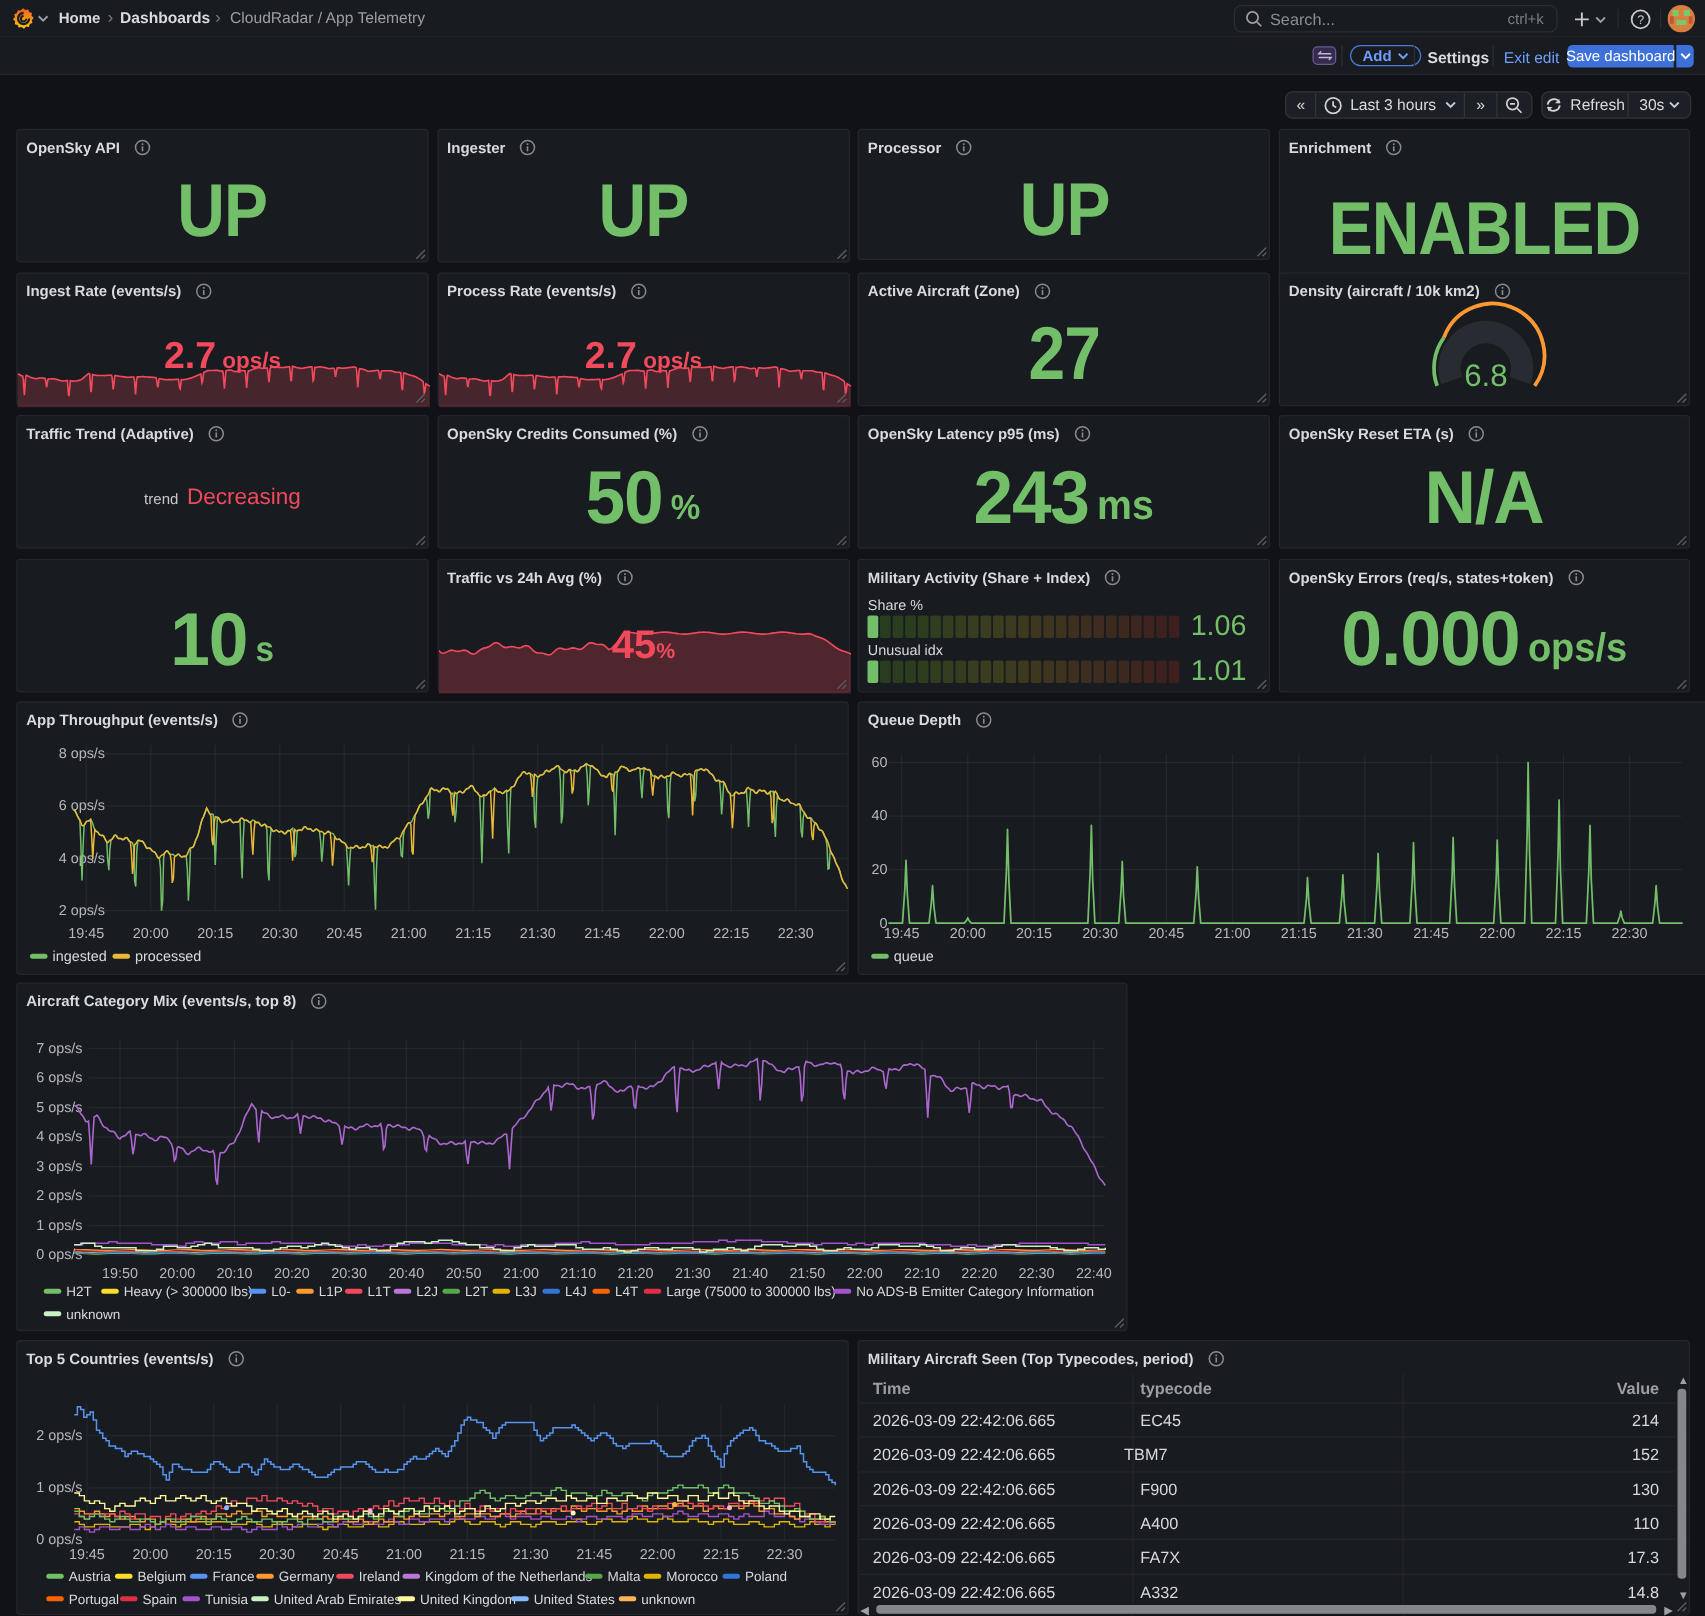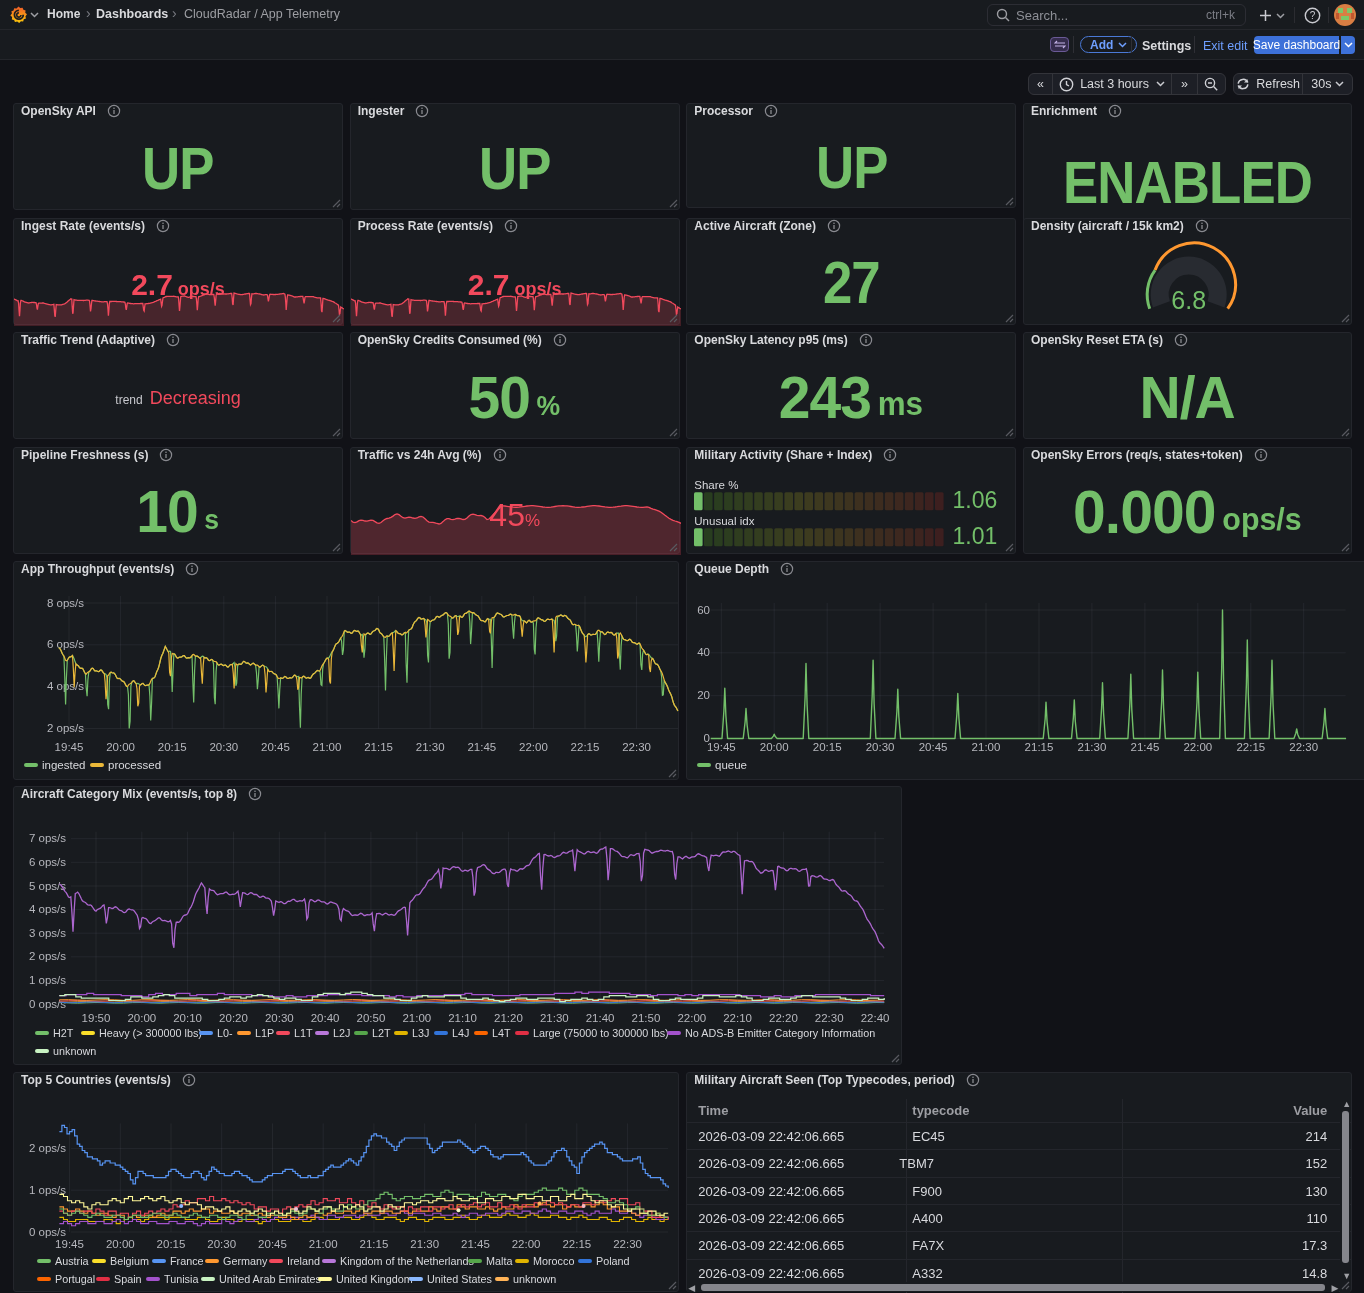--- a/index.html
+++ b/index.html
@@ -10,21 +10,21 @@
 #search{position:absolute;left:987px;top:4px;width:259px;height:22px;border:1px solid #2c2d34;border-radius:6px;display:flex;align-items:center;font-size:13px}
 .vdiv{position:absolute;top:7px;width:1px;height:16px;background:#2b2c31}
 #tb1bg{position:absolute;left:0;top:30px;width:1364px;height:30px;background:#181b1f;border-bottom:1px solid #24262b}
 #tb1{position:absolute;left:0;top:0;width:1364px;height:60px}
 #tb1 .vdiv2{position:absolute;top:36px;width:1px;height:17px;background:#2e2f35}
 #timerow{position:absolute;left:0;top:0;width:1364px;height:98px}
 .tgroup{position:absolute;top:73px;height:22px;background:#1d1f26;border:1px solid #33343a;border-radius:6px;display:flex;align-items:stretch;overflow:hidden}
 .tsec{display:flex;align-items:center;justify-content:center;color:#d9dadd;font-size:12.5px;font-weight:400;white-space:nowrap}
 .tdiv{width:1px;background:#33343a}
 .panel{position:absolute;background:#181b1f;border:1px solid #24262c;border-radius:3px}
-.ph{position:absolute;left:0;top:0;right:0;height:28px;display:flex;padding-left:7px}
+.ph{position:absolute;left:0;top:0;right:0;height:28px;display:flex;align-items:center;padding-left:7px}
 .pt{font-size:12px;font-weight:700;color:#d9dadd}
 .pi{margin-left:11px}
 .statc{position:absolute;left:0;right:0;bottom:0;display:flex;align-items:center;justify-content:center}
 .rz{position:absolute;right:1px;bottom:1px}
 </style></head>
 <body>
 <div id="nav">
     <svg width="17" height="20" viewBox="0 0 24 26" style="position:absolute;left:10px;top:5px">
       <defs>
         <linearGradient id="lg" x1="0" y1="0" x2="0" y2="1">
@@ -259,21 +259,21 @@
     </div>
     <div class="statc" style="top:24px">
       <div style="color:#73BF69;font-size:60px;font-weight:700;letter-spacing:-1px;line-height:1;transform:scaleX(0.88)">27</div>
     </div>
     <svg class="rz" width="12" height="12" viewBox="0 0 12 12">
       <path d="M11 4 L4 11 M11 8 L8 11" stroke="#585a60" stroke-width="1.2" fill="none"></path>
     </svg>
   </div>
 <div class="panel" style="left:1023px;top:217.5px;width:329px;height:107px">
     <div class="ph">
-      <span class="pt">Density (aircraft / 15k km2)</span>
+      <span class="pt">Density (aircraft / 10k km2)</span>
       <svg class="pi" width="14" height="14" viewBox="0 0 14 14">
         <circle cx="7" cy="7" r="5.6" fill="none" stroke="#898a90" stroke-width="1.2"></circle>
         <rect x="6.35" y="6" width="1.3" height="4" fill="#898a90"></rect>
         <rect x="6.35" y="3.6" width="1.3" height="1.4" fill="#898a90"></rect>
       </svg>
     </div>
     <svg width="330" height="107" viewBox="0 0 330 107" style="position:absolute;left:0;top:0" font-family="Liberation Sans, sans-serif">
       <path d="M 137.4 85.4 A 29 29 0 1 1 192.0 85.4" fill="none" stroke="#282b31" stroke-width="18"></path>
       <path d="M 125.7 89.7 A 41.5 41.5 0 0 1 131.1 51.1" fill="none" stroke="#73BF69" stroke-width="3"></path>
       <path d="M 131.1 51.1 A 41.5 41.5 0 1 1 203.7 89.7" fill="none" stroke="#FF9830" stroke-width="3"></path>
@@ -341,28 +341,20 @@
       </svg>
     </div>
     <div class="statc" style="top:24px">
       <div style="color:#73BF69;font-size:60px;font-weight:700;letter-spacing:-1px;line-height:1;transform:scaleX(0.95)">N/A</div>
     </div>
     <svg class="rz" width="12" height="12" viewBox="0 0 12 12">
       <path d="M11 4 L4 11 M11 8 L8 11" stroke="#585a60" stroke-width="1.2" fill="none"></path>
     </svg>
   </div>
 <div class="panel" style="left:13px;top:446.5px;width:330px;height:107px">
-    <div class="ph">
-      <span class="pt">Pipeline Freshness (s)</span>
-      <svg class="pi" width="14" height="14" viewBox="0 0 14 14">
-        <circle cx="7" cy="7" r="5.6" fill="none" stroke="#898a90" stroke-width="1.2"></circle>
-        <rect x="6.35" y="6" width="1.3" height="4" fill="#898a90"></rect>
-        <rect x="6.35" y="3.6" width="1.3" height="1.4" fill="#898a90"></rect>
-      </svg>
-    </div>
     <div class="statc" style="top:24px">
       <div style="color:#73BF69;font-size:60px;font-weight:700;letter-spacing:-1px;line-height:1;transform:scaleX(0.95)">10<span style="font-size:28px;letter-spacing:0;margin-left:7px;position:relative;top:-3px">s</span></div>
     </div>
     <svg class="rz" width="12" height="12" viewBox="0 0 12 12">
       <path d="M11 4 L4 11 M11 8 L8 11" stroke="#585a60" stroke-width="1.2" fill="none"></path>
     </svg>
   </div>
 <div class="panel" style="left:349.7px;top:446.5px;width:330px;height:107px">
     <div class="ph">
       <span class="pt">Traffic vs 24h Avg (%)</span>
@@ -370,21 +362,21 @@
         <circle cx="7" cy="7" r="5.6" fill="none" stroke="#898a90" stroke-width="1.2"></circle>
         <rect x="6.35" y="6" width="1.3" height="4" fill="#898a90"></rect>
         <rect x="6.35" y="3.6" width="1.3" height="1.4" fill="#898a90"></rect>
       </svg>
     </div>
     <svg width="330" height="107" viewBox="0 0 330 107" style="position:absolute;left:0;top:0">
       <polygon points="0,107 0,72.5 2,74.2 4,74.6 6,73.9 8,72.7 10,72.1 12,72.4 14,73.0 16,73.1 18,72.6 20,72.1 22,72.4 24,73.6 26,74.9 28,75.4 30,74.5 32,72.8 34,71.3 36,70.5 38,70.1 40,69.4 42,68.1 44,66.6 46,66.0 48,66.7 50,68.3 52,69.7 54,70.1 56,69.6 58,69.2 60,69.4 62,70.0 64,70.4 66,70.0 68,68.9 70,68.4 72,69.0 74,70.8 76,72.8 78,74.1 80,74.4 82,74.4 84,74.8 86,75.5 88,76.0 90,75.4 92,73.6 94,71.7 96,70.6 98,70.6 100,71.3 102,71.6 104,71.2 106,70.5 108,70.3 110,70.8 112,71.5 114,71.3 116,70.0 118,68.0 120,66.5 122,66.2 124,66.7 126,67.4 128,67.6 130,67.5 132,68.0 134,69.6 136,71.6 138,71.0 140,68.9 142,66.8 144,64.7 146,62.6 148,60.5 150,57.7 152,57.8 154,58.0 156,58.3 158,58.6 160,58.9 162,59.2 164,59.3 166,59.3 168,59.2 170,58.9 172,58.6 174,58.3 176,58.0 178,57.8 180,57.7 182,57.7 184,57.9 186,58.1 188,58.4 190,58.7 192,59.0 194,59.2 196,59.3 198,59.3 200,59.1 202,58.8 204,58.5 206,58.2 208,57.9 210,57.8 212,57.7 214,57.8 216,57.9 218,58.2 220,58.5 222,58.8 224,59.1 226,59.3 228,59.3 230,59.2 232,59.0 234,58.8 236,58.4 238,58.1 240,57.9 242,57.7 244,57.7 246,57.8 248,58.0 250,58.3 252,58.6 254,58.9 256,59.1 258,59.3 260,59.3 262,59.2 264,59.0 266,58.7 268,58.3 270,58.1 272,57.8 274,57.7 276,57.7 278,57.8 280,58.1 282,58.4 284,58.7 286,59.0 288,59.2 290,59.3 292,59.3 294,59.1 296,58.9 298,59.3 300,60.3 302,61.1 304,61.7 306,62.4 308,63.2 310,64.3 312,65.7 314,67.3 316,68.8 318,70.2 320,71.4 322,72.3 324,73.0 326,73.6 328,74.3 330,75.3 330,107" fill="rgba(242,73,92,0.25)"></polygon>
       <polyline points="0,72.5 2,74.2 4,74.6 6,73.9 8,72.7 10,72.1 12,72.4 14,73.0 16,73.1 18,72.6 20,72.1 22,72.4 24,73.6 26,74.9 28,75.4 30,74.5 32,72.8 34,71.3 36,70.5 38,70.1 40,69.4 42,68.1 44,66.6 46,66.0 48,66.7 50,68.3 52,69.7 54,70.1 56,69.6 58,69.2 60,69.4 62,70.0 64,70.4 66,70.0 68,68.9 70,68.4 72,69.0 74,70.8 76,72.8 78,74.1 80,74.4 82,74.4 84,74.8 86,75.5 88,76.0 90,75.4 92,73.6 94,71.7 96,70.6 98,70.6 100,71.3 102,71.6 104,71.2 106,70.5 108,70.3 110,70.8 112,71.5 114,71.3 116,70.0 118,68.0 120,66.5 122,66.2 124,66.7 126,67.4 128,67.6 130,67.5 132,68.0 134,69.6 136,71.6 138,71.0 140,68.9 142,66.8 144,64.7 146,62.6 148,60.5 150,57.7 152,57.8 154,58.0 156,58.3 158,58.6 160,58.9 162,59.2 164,59.3 166,59.3 168,59.2 170,58.9 172,58.6 174,58.3 176,58.0 178,57.8 180,57.7 182,57.7 184,57.9 186,58.1 188,58.4 190,58.7 192,59.0 194,59.2 196,59.3 198,59.3 200,59.1 202,58.8 204,58.5 206,58.2 208,57.9 210,57.8 212,57.7 214,57.8 216,57.9 218,58.2 220,58.5 222,58.8 224,59.1 226,59.3 228,59.3 230,59.2 232,59.0 234,58.8 236,58.4 238,58.1 240,57.9 242,57.7 244,57.7 246,57.8 248,58.0 250,58.3 252,58.6 254,58.9 256,59.1 258,59.3 260,59.3 262,59.2 264,59.0 266,58.7 268,58.3 270,58.1 272,57.8 274,57.7 276,57.7 278,57.8 280,58.1 282,58.4 284,58.7 286,59.0 288,59.2 290,59.3 292,59.3 294,59.1 296,58.9 298,59.3 300,60.3 302,61.1 304,61.7 306,62.4 308,63.2 310,64.3 312,65.7 314,67.3 316,68.8 318,70.2 320,71.4 322,72.3 324,73.0 326,73.6 328,74.3 330,75.3" fill="none" stroke="#F2495C" stroke-width="1.3"></polyline>
     </svg>
     <div class="statc" style="top:30px">
-      <div style="color:#F2495C;font-size:32px;font-weight:400;line-height:1">45<span style="font-size:17px">%</span></div>
+      <div style="color:#F2495C;font-size:32px;font-weight:700;line-height:1">45<span style="font-size:17px">%</span></div>
     </div>
     <svg class="rz" width="12" height="12" viewBox="0 0 12 12">
       <path d="M11 4 L4 11 M11 8 L8 11" stroke="#585a60" stroke-width="1.2" fill="none"></path>
     </svg>
   </div>
 <div class="panel" style="left:686.3px;top:446.5px;width:330px;height:107px">
     <div class="ph">
       <span class="pt">Military Activity (Share + Index)</span>
       <svg class="pi" width="14" height="14" viewBox="0 0 14 14">
         <circle cx="7" cy="7" r="5.6" fill="none" stroke="#898a90" stroke-width="1.2"></circle>

